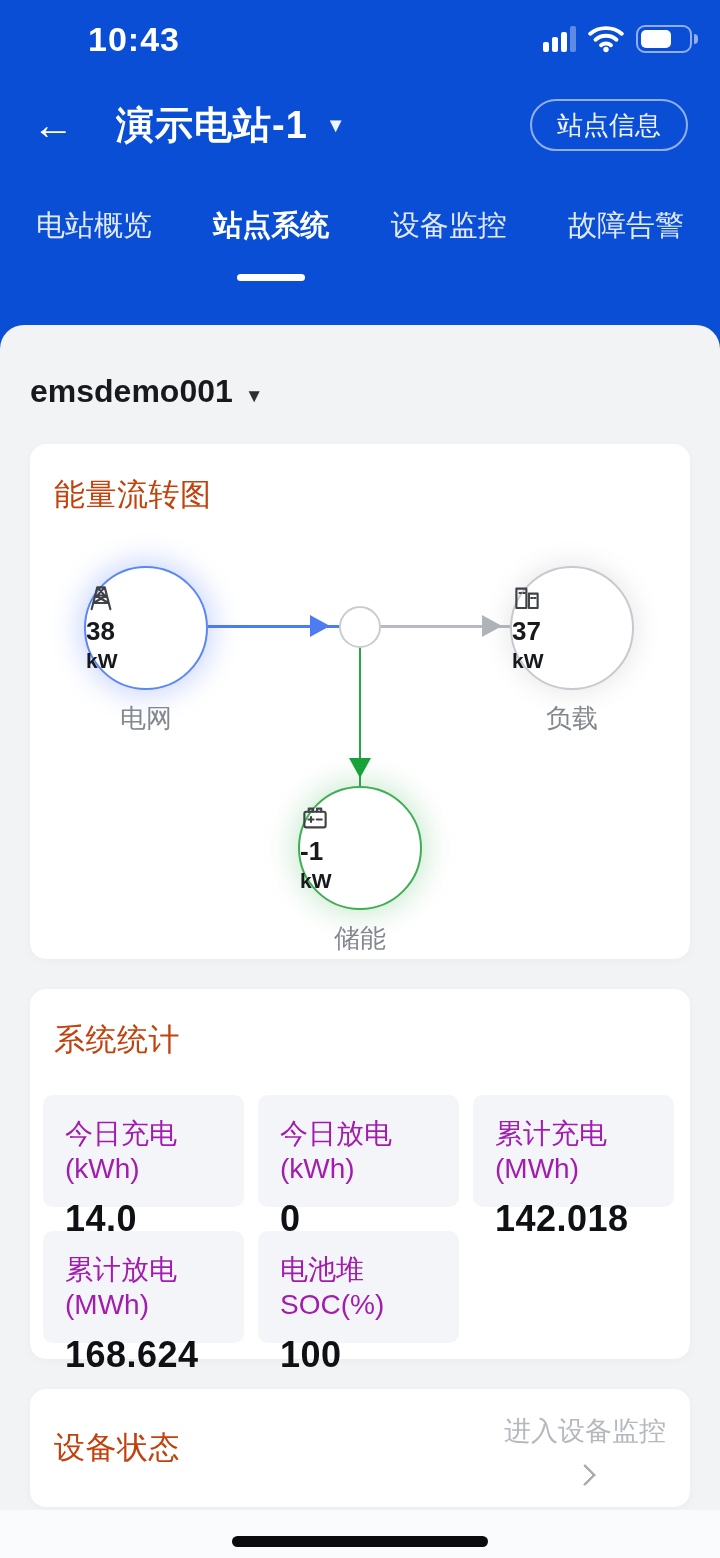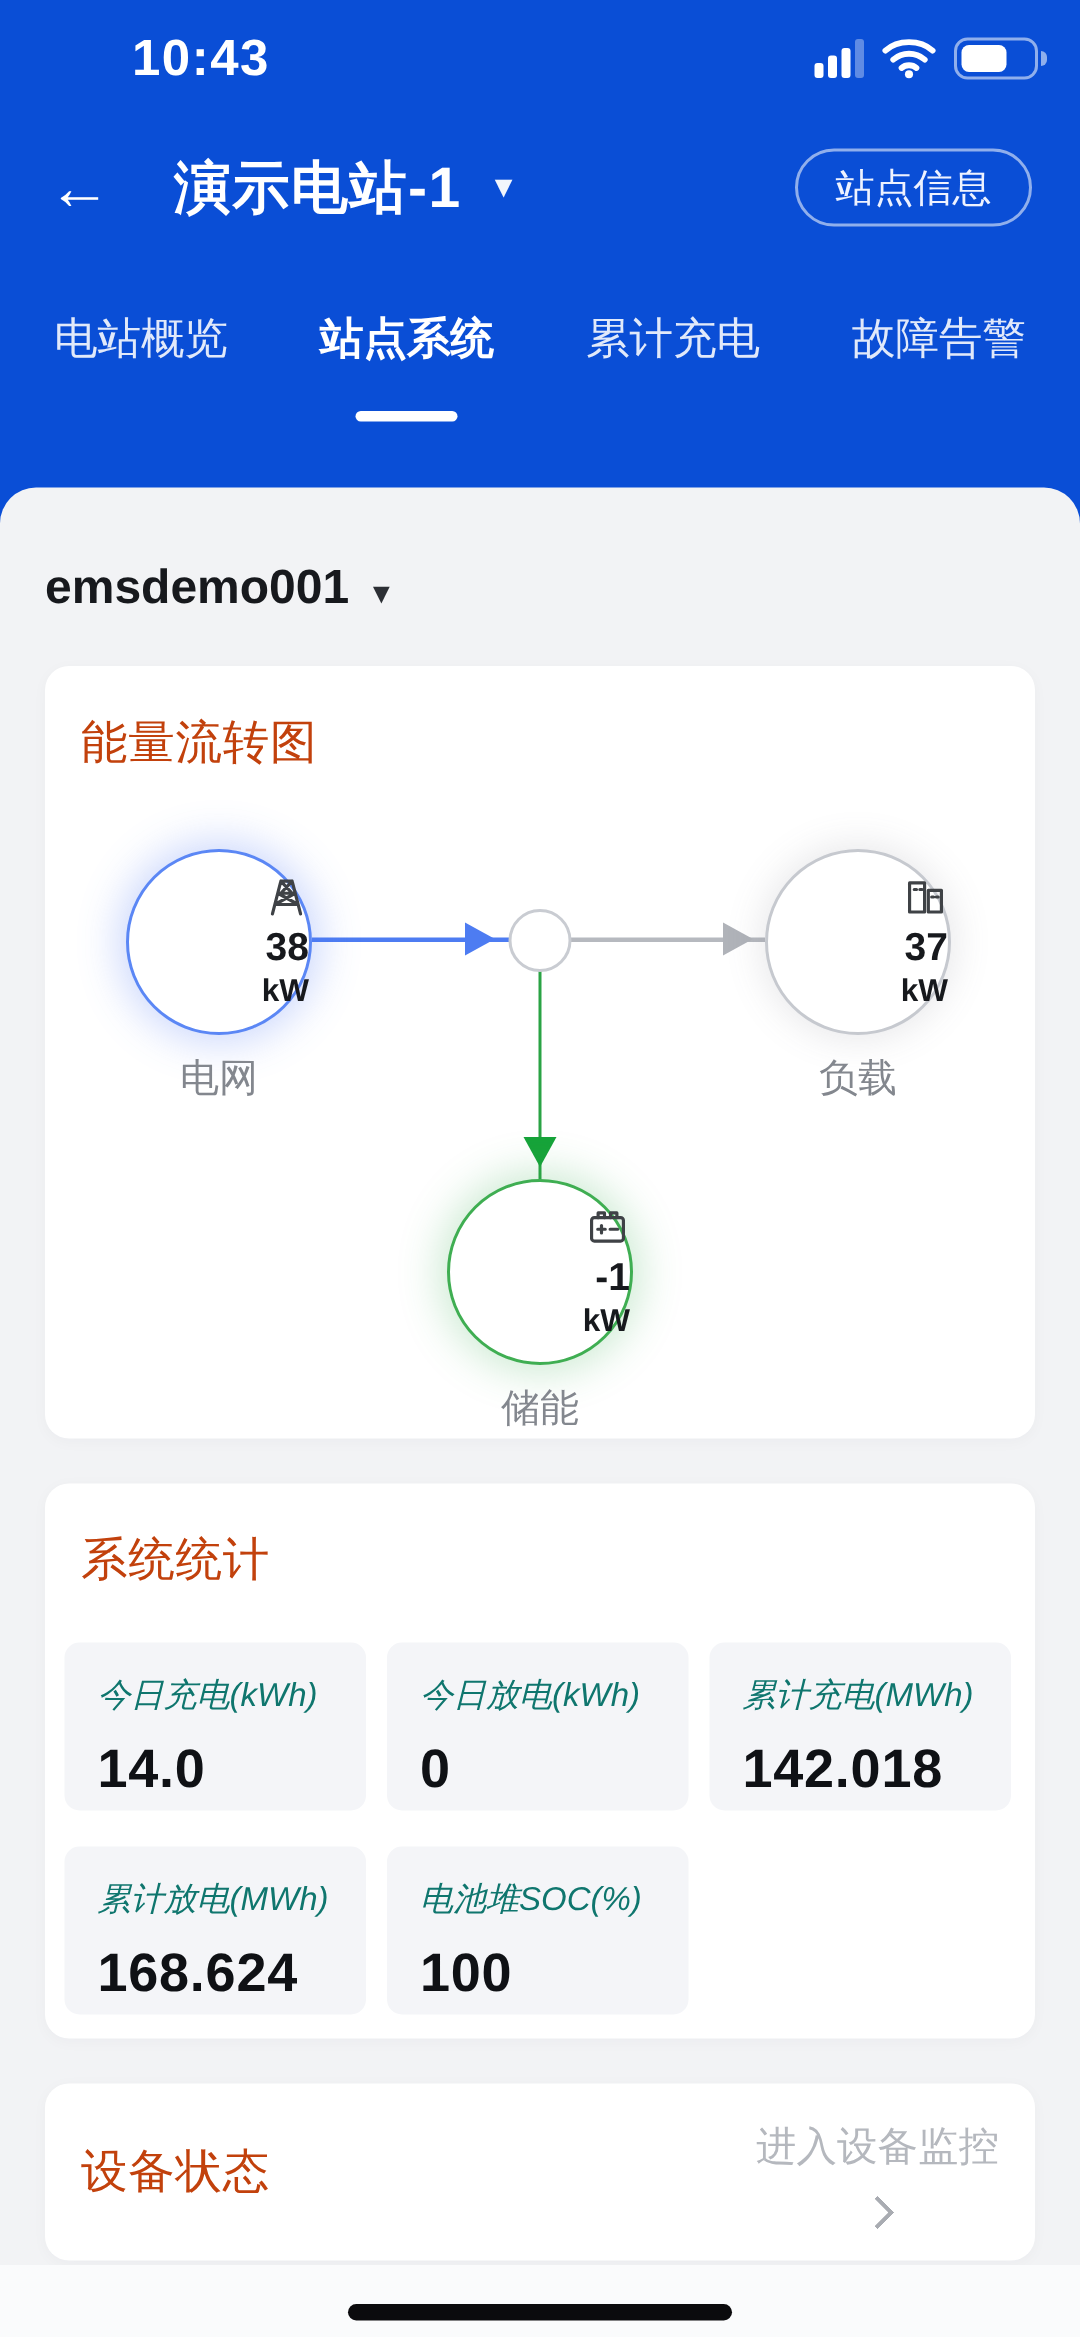--- a/index.html
+++ b/index.html
@@ -44,21 +44,21 @@
   .site-selector { margin:48px 30px 0; font-size:32px; font-weight:700; color:#17191d; cursor:pointer; }
   .site-caret { font-size:19px; margin-left:12px; color:#2c2f34; }
 
   .card { background:#fff; border-radius:16px; margin:0 30px; box-shadow:0 2px 10px rgba(20,30,60,0.03); }
   .card h2 { font-size:31px; font-weight:400; color:#c2410c; padding:30px 24px 0; letter-spacing:0.5px; }
 
   
   .flow-card { margin-top:34px; height:515px; }
   .diagram { position:relative; height:437px; margin-top:8px; }
   .node { position:absolute; width:124px; height:124px; border-radius:50%; background:#fff;
-    display:flex; flex-direction:column; align-items:flex-end; justify-content:center; z-index:3; }
+    display:flex; flex-direction:column; align-items:flex-start; justify-content:center; z-index:3; }
   .node .val { font-size:26px; font-weight:700; color:#17191d; margin-top:3px; }
   .node .unit { font-size:21px; font-weight:700; color:#17191d; margin-top:2px; }
   .node-grid { left:54px; top:42px; border:2.5px solid #5b87f5; box-shadow:0 0 28px 5px rgba(82,122,245,0.30); }
   .node-load { left:480px; top:42px; border:2px solid #c6c9cf; box-shadow:0 0 24px 3px rgba(110,115,125,0.16); }
   .node-storage { left:268px; top:262px; border:2px solid #3fae52; box-shadow:0 0 28px 5px rgba(52,172,76,0.25); }
   .node-mid { position:absolute; left:309px; top:82px; width:42px; height:42px; border-radius:50%;
     background:#fff; border:2.5px solid #c9ccd2; z-index:3; }
   .node-label { position:absolute; width:124px; text-align:center; font-size:26px; color:#83878e; z-index:3; }
   .lbl-grid { left:54px; top:177px; } .lbl-load { left:480px; top:177px; } .lbl-storage { left:268px; top:397px; }
   .line { position:absolute; z-index:1; }
@@ -69,21 +69,21 @@
   .arr-blue { left:280px; top:91px; border-left:20px solid #4d7cf2; border-top:11px solid transparent; border-bottom:11px solid transparent; }
   .arr-gray { left:452px; top:91px; border-left:20px solid #b0b3b9; border-top:11px solid transparent; border-bottom:11px solid transparent; }
   .arr-green { left:319px; top:234px; border-top:20px solid #16a339; border-left:11px solid transparent; border-right:11px solid transparent; }
   .node-icon { width:30px; height:30px; }
   .node-icon svg { width:30px; height:30px; stroke:#3f4246; fill:none; stroke-width:1.7; stroke-linecap:round; stroke-linejoin:round; }
 
   
   .stats-card { margin-top:30px; height:370px; }
   .tiles { display:flex; flex-wrap:wrap; gap:24px 14px; padding:34px 13px 0; }
   .tile { width:201px; height:112px; background:#f4f5f8; border-radius:10px; padding:20px 22px 0; }
-  .tile .t-label { font-size:22px; color:#0f766e;font-style:italic; }
+  .tile .t-label { font-size:28px; color:#a21caf; }
   .tile .t-value { font-size:36px; font-weight:800; color:#0f1115; margin-top:13px; letter-spacing:0.5px; }
 
   
   .device-card { margin-top:30px; height:118px; display:flex; align-items:center; justify-content:space-between;
     padding:0 24px; }
   .device-card h2 { padding:0; }
   .device-link { display:flex; align-items:center; gap:18px; color:#b5b8be; font-size:27px; cursor:pointer;flex-direction:column; }
   .chev { width:16px; height:16px; border-top:3px solid #a9acb2; border-right:3px solid #a9acb2;
     transform:rotate(45deg); border-radius:1px; }
 
@@ -131,21 +131,21 @@
     <nav class="tabs">
       <div class="tab">
         <span>电站概览</span>
           <i class="underline"></i>
       </div>
       <div class="tab active">
         <span>站点系统</span>
           <i class="underline"></i>
       </div>
       <div class="tab">
-        <span>累计充电</span>
+        <span>设备监控</span>
           <i class="underline"></i>
       </div>
       <div class="tab">
         <span>故障告警</span>
           <i class="underline"></i>
       </div>
     </nav>
   </div>
 
   <main class="sheet">

